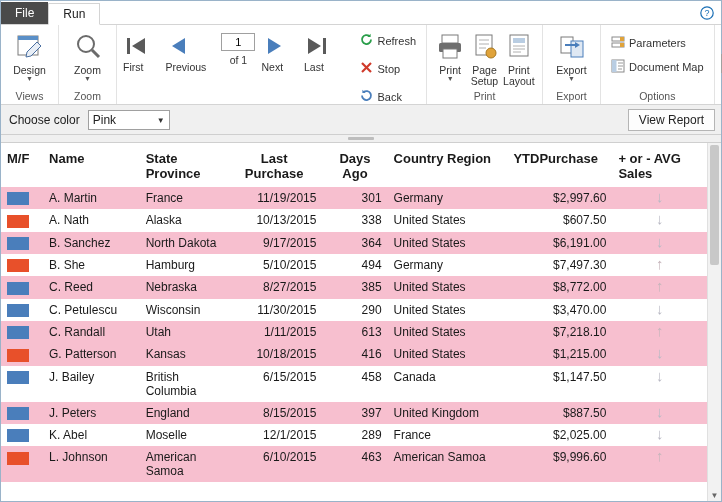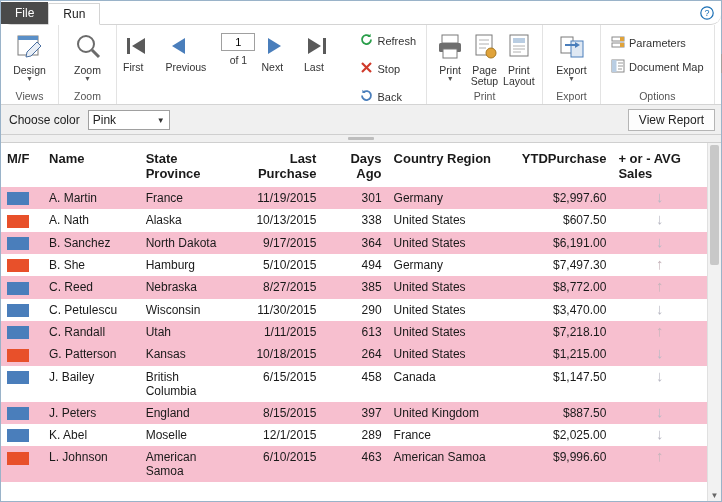--- a/index.html
+++ b/index.html
@@ -21,21 +21,20 @@
     flex-direction: column;
   }
   
   .tabstrip {
     height: 24px;
     background: #ffffff;
     display: flex;
     align-items: flex-end;
     position: relative;
     border-bottom: 1px solid #d4d4d4;
-    border-radius: 10px;
   }
   .tab {
     height: 22px;
     min-width: 40px;
     padding: 0 14px;
     display: flex; align-items: center; justify-content: center;
     font-size: 12px;
     color: #ffffff;
     background: #5b5b5b;
     cursor: pointer;
@@ -195,21 +194,21 @@
   }
   table.rpt th {
     font-weight: bold;
     font-size: 13px;
     color: #1a1a1a;
     text-align: left;
     vertical-align: top;
     padding: 8px 6px 6px 6px;
     background: #ffffff;
   }
-  table.rpt th.num { text-align: right; }
+  table.rpt th.num { text-align: center; }
   table.rpt td {
     padding: 4px 6px;
     vertical-align: top;
     color: #1a1a1a;
     height: 21px;
   }
   table.rpt td.num { text-align: right; }
   table.rpt td.ctr { text-align: center; }
   tr.alt td { background: #f7bfcf; }
   .swatch {
@@ -578,21 +577,21 @@
               <td class="num">613</td>
               <td>United States</td>
               <td class="num">$7,218.10</td>
               <td class="ctr arrow-cell"><span class="arr-up">↑</span></td>
             </tr>
             <tr class="alt">
               <td><span class="swatch" style="background: rgb(232, 80, 42);"></span></td>
               <td>G. Patterson</td>
               <td>Kansas</td>
               <td class="num">10/18/2015</td>
-              <td class="num">264</td>
+              <td class="num">416</td>
               <td>United States</td>
               <td class="num">$1,215.00</td>
               <td class="ctr arrow-cell"><span class="arr-down">↓</span></td>
             </tr>
             <tr>
               <td><span class="swatch" style="background: rgb(74, 126, 187);"></span></td>
               <td>J. Bailey</td>
               <td>British Columbia</td>
               <td class="num">6/15/2015</td>
               <td class="num">458</td>

